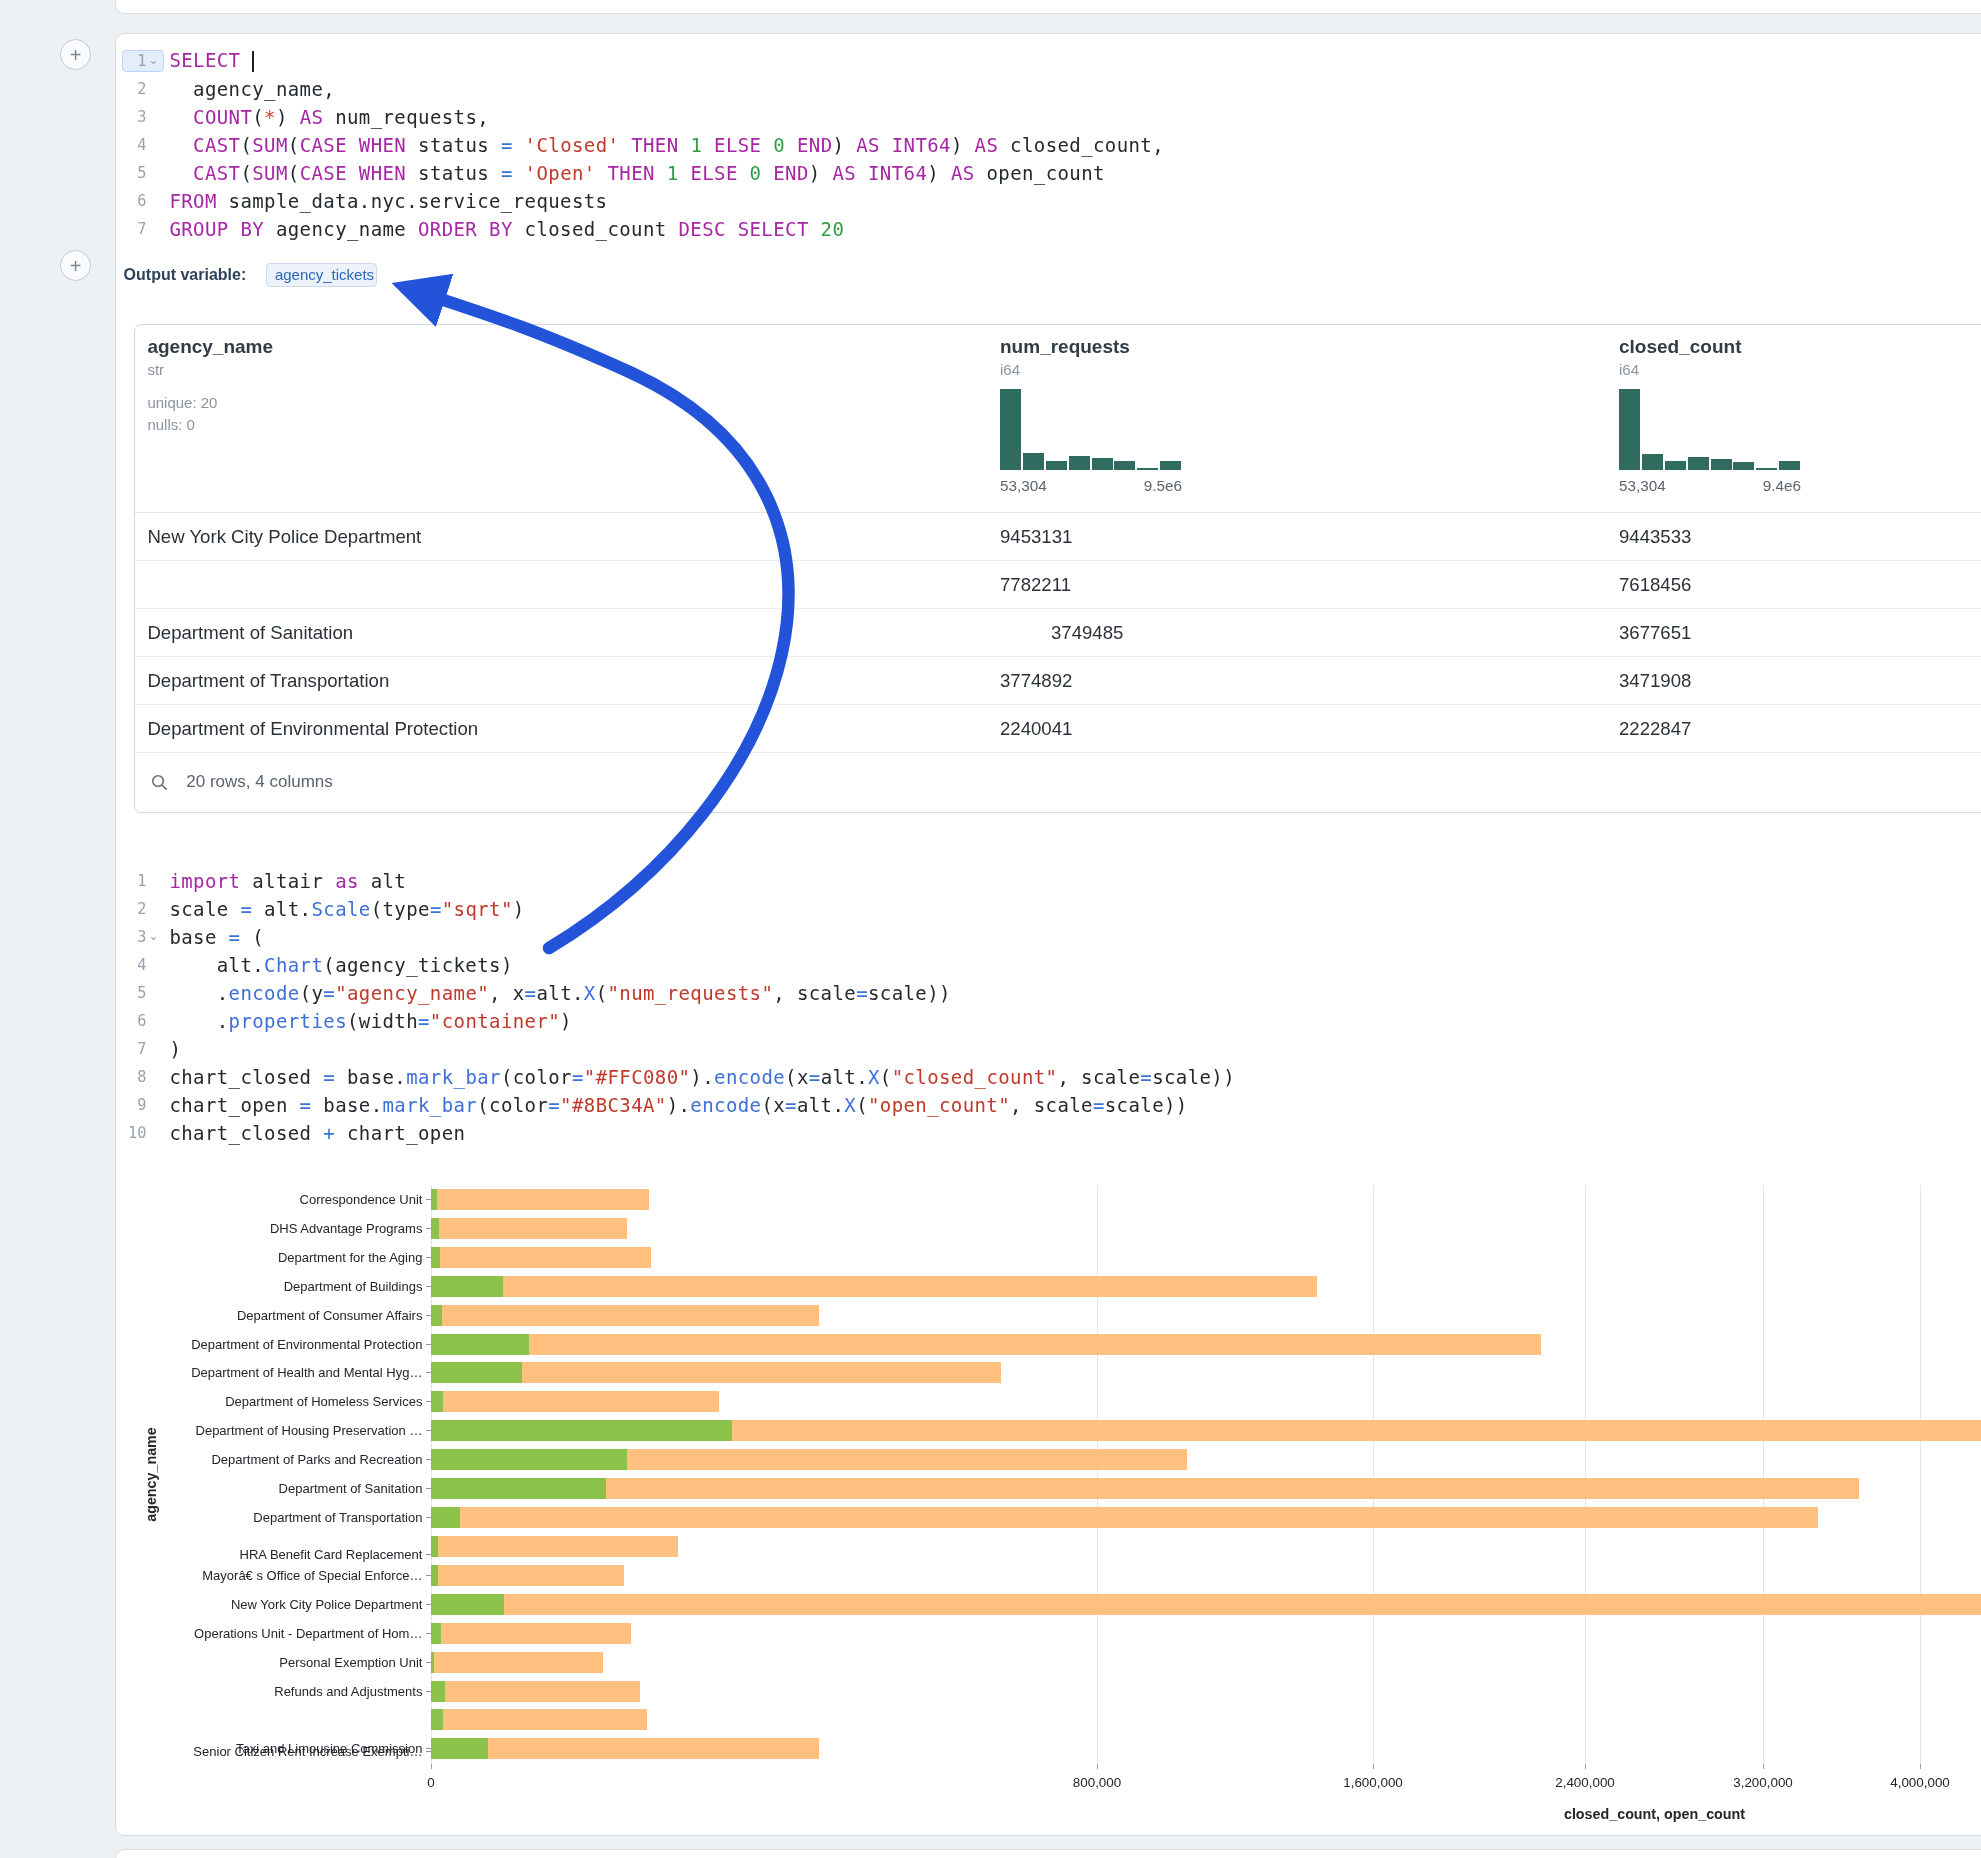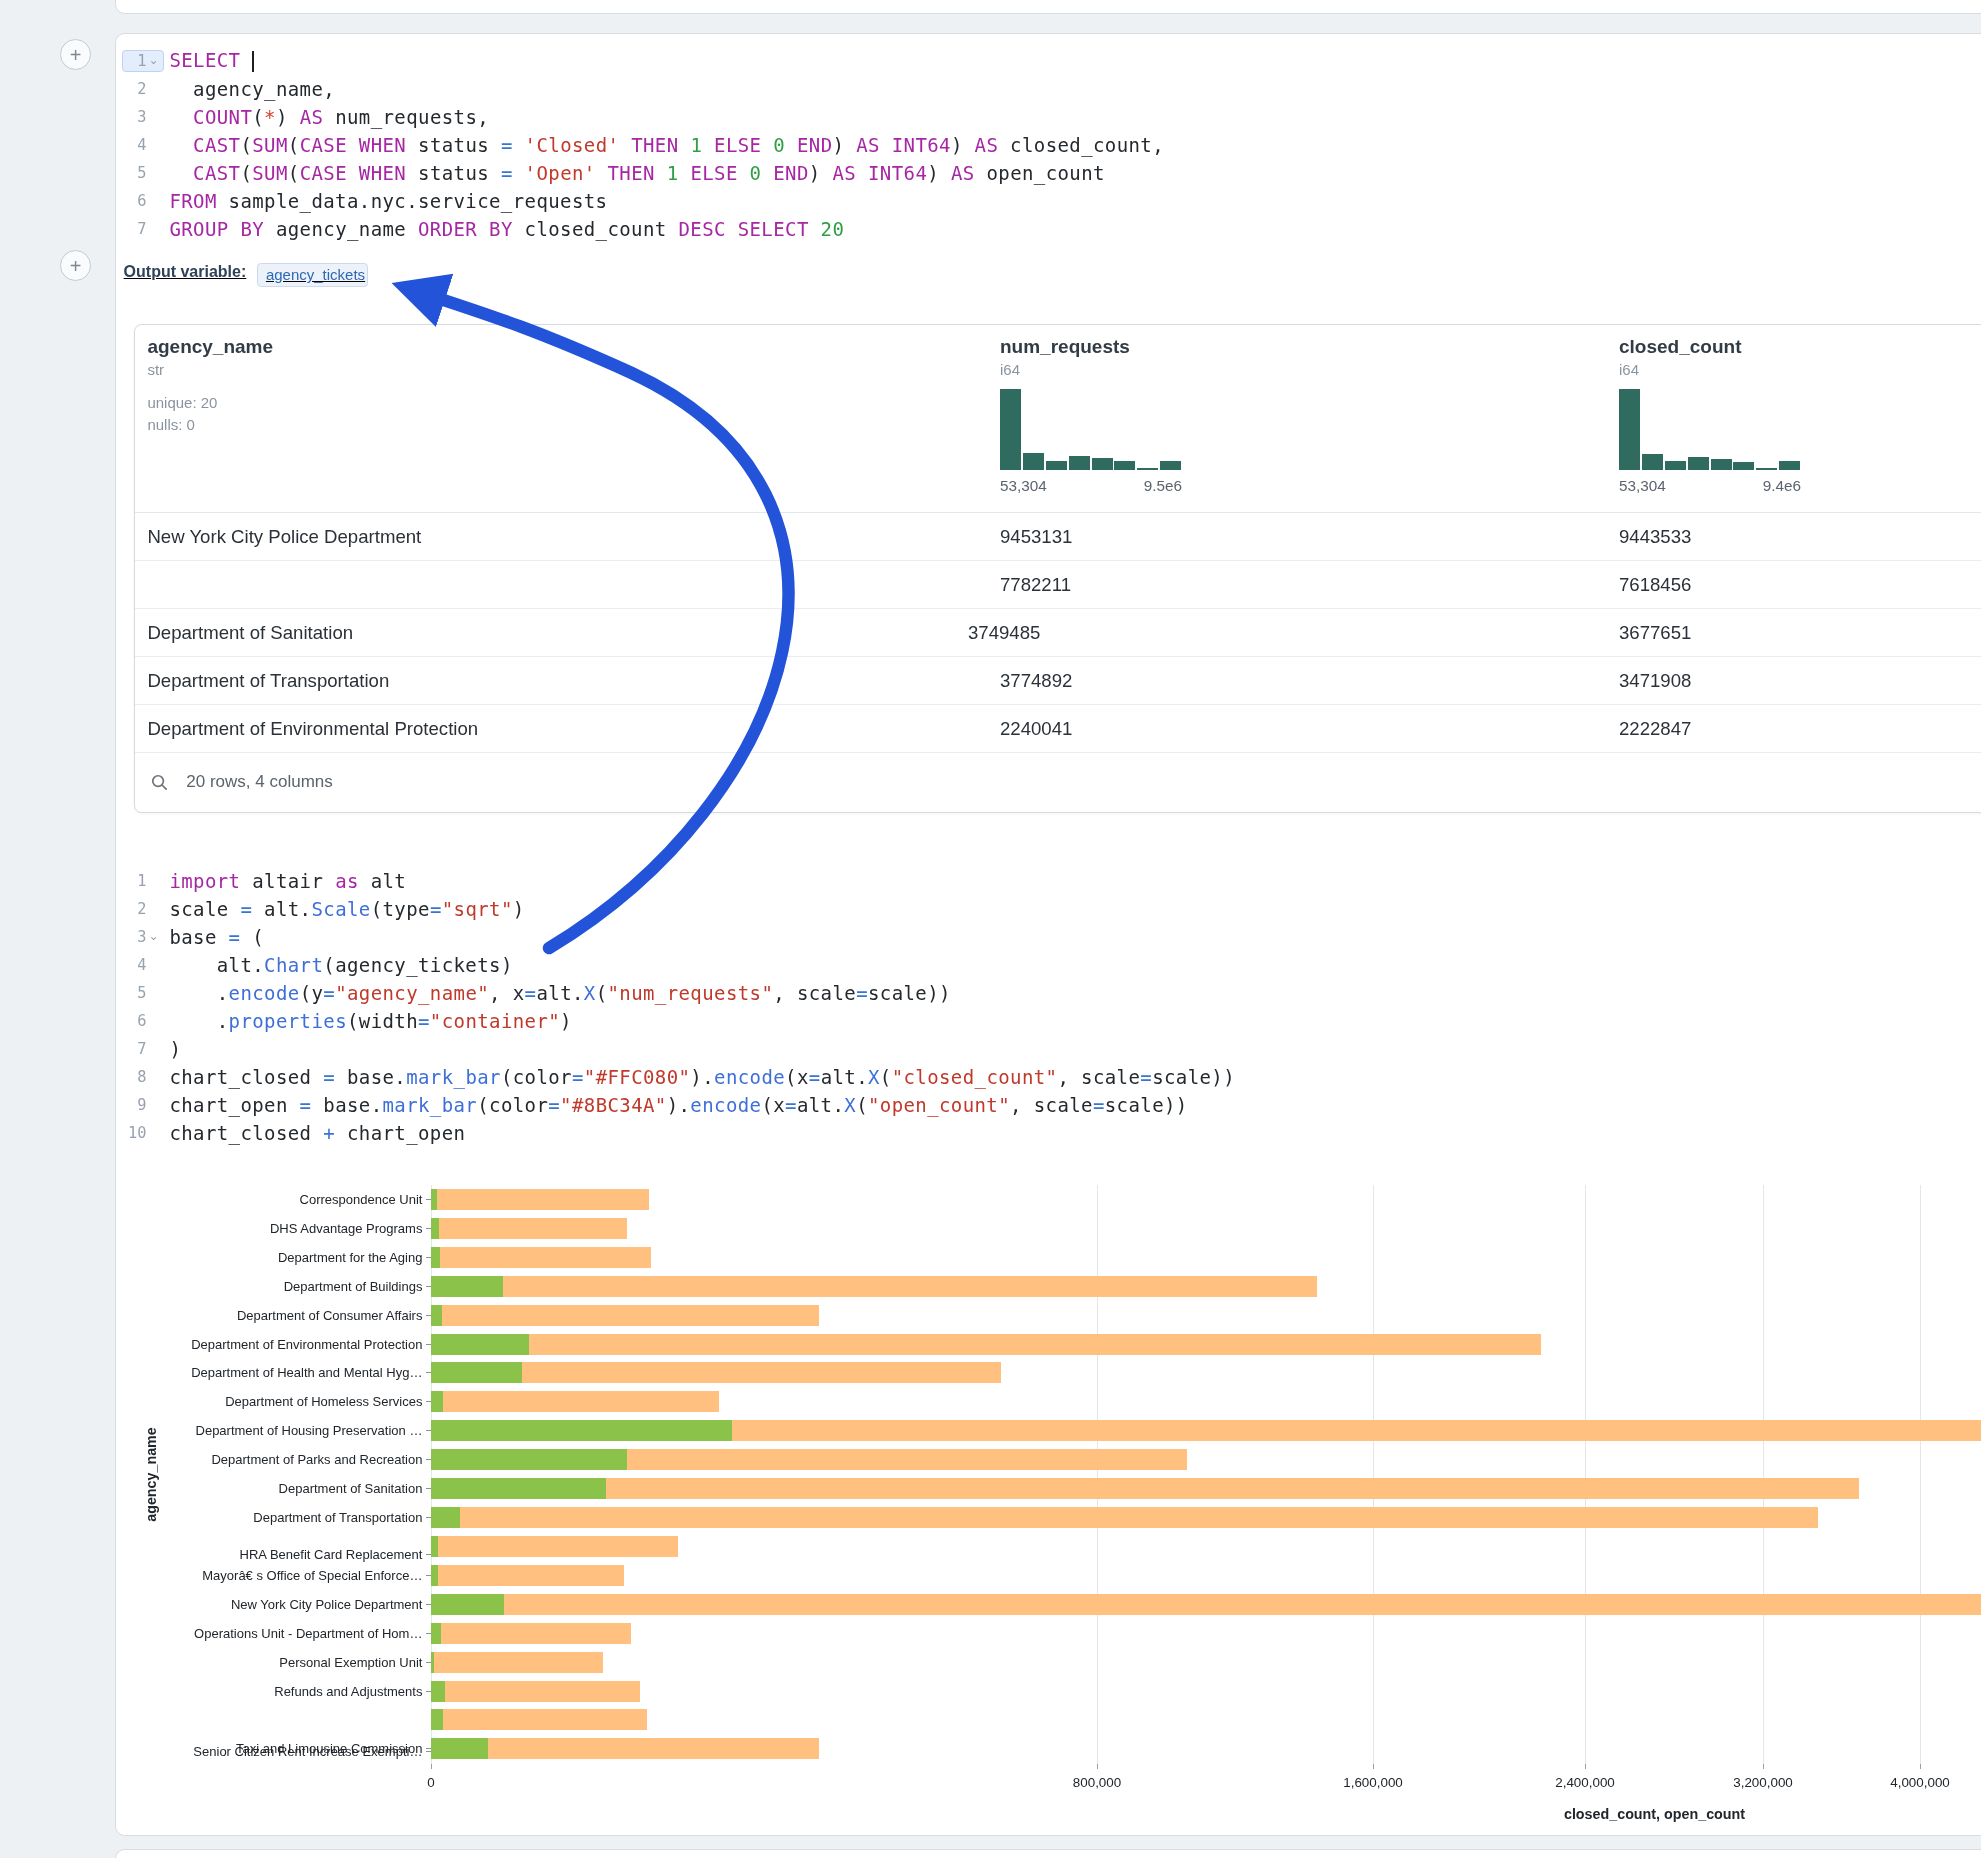--- a/index.html
+++ b/index.html
@@ -28,21 +28,21 @@
   .tok-p{color:var(--c-plain,#24292e);}
   .tok-k{color:var(--c-keyword,#a626a4);}
   .tok-n{color:var(--c-number,#2f9e44);}
   .tok-s{color:var(--c-string,#c0392b);}
   .tok-o{color:var(--c-operator,#3874d8);}
   .tok-f{color:var(--c-func,#3e6fd9);}
   .tok-st{color:#d6402b;}
   .cursor{display:inline-block;width:1.9px;height:21px;background:#1b1f24;vertical-align:middle;}
 
   
-  .output-row{position:absolute;left:7.6px;top:229px;display:flex;gap:11px;text-decoration:underline;}
+  .output-row{position:absolute;left:7.6px;top:229px;display:flex;align-items:center;gap:20px;}
   .output-label{font-weight:700;font-size:16px;color:#2e4358;}
   .output-chip{font-size:15px;color:#2a69b5;background:#edf2fa;border:1px solid #ccdaeb;border-radius:3.8px;padding:2.9px 7.6px;max-width:94px;overflow:hidden;white-space:nowrap;cursor:pointer;}
 
   
   .table-card{position:absolute;left:18px;top:290px;width:2543px;height:487px;background:#fff;border:1px solid #d5dbe1;border-radius:7.6px;box-shadow:0 1px 2.9px rgba(20,30,40,0.05);overflow:hidden;}
   .tbl-head{position:absolute;left:0;top:0;width:100%;height:188px;border-bottom:1px solid #e2e7eb;box-sizing:border-box;}
   .tbl-col{position:absolute;top:11.5px;}
   .col-name{font-weight:700;font-size:19px;color:#323c46;}
   .col-type{font-size:15px;color:#8a94a0;margin-top:2.9px;}
   .col-meta{font-size:15px;color:#8a94a0;margin-top:4.8px;}
@@ -196,21 +196,21 @@
             <div class="tbl-cell" style="left: 12.4px;">New York City Police Department</div>
             <div class="tbl-cell" style="left: 865px;">9453131</div>
             <div class="tbl-cell" style="left: 1484px;">9443533</div>
           </div>
           <div class="tbl-row">
             <div class="tbl-cell" style="left: 865px;">7782211</div>
             <div class="tbl-cell" style="left: 1484px;">7618456</div>
           </div>
           <div class="tbl-row">
             <div class="tbl-cell" style="left: 12.4px;">Department of Sanitation</div>
-            <div class="tbl-cell" style="left: 833px;">3749485</div>
+            <div class="tbl-cell" style="left: 916px;">3749485</div>
             <div class="tbl-cell" style="left: 1484px;">3677651</div>
           </div>
           <div class="tbl-row">
             <div class="tbl-cell" style="left: 12.4px;">Department of Transportation</div>
             <div class="tbl-cell" style="left: 865px;">3774892</div>
             <div class="tbl-cell" style="left: 1484px;">3471908</div>
           </div>
           <div class="tbl-row">
             <div class="tbl-cell" style="left: 12.4px;">Department of Environmental Protection</div>
             <div class="tbl-cell" style="left: 865px;">2240041</div>

